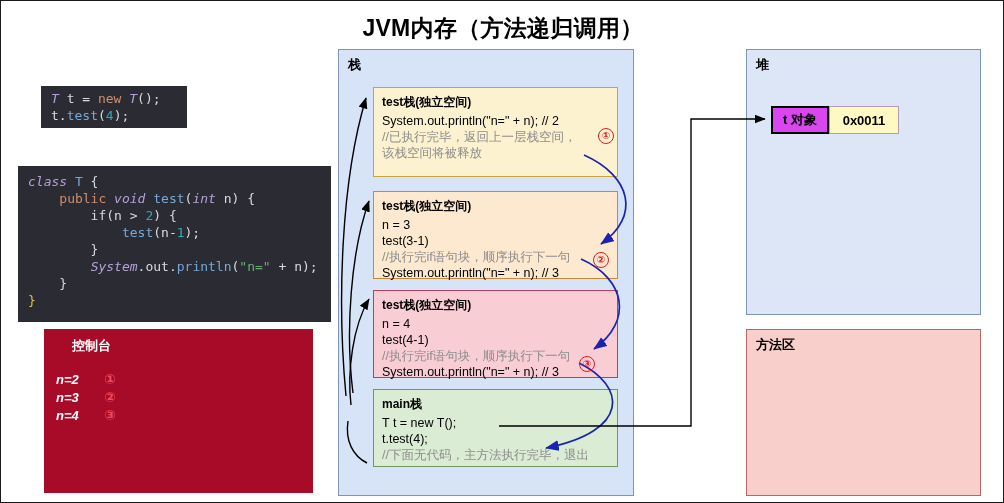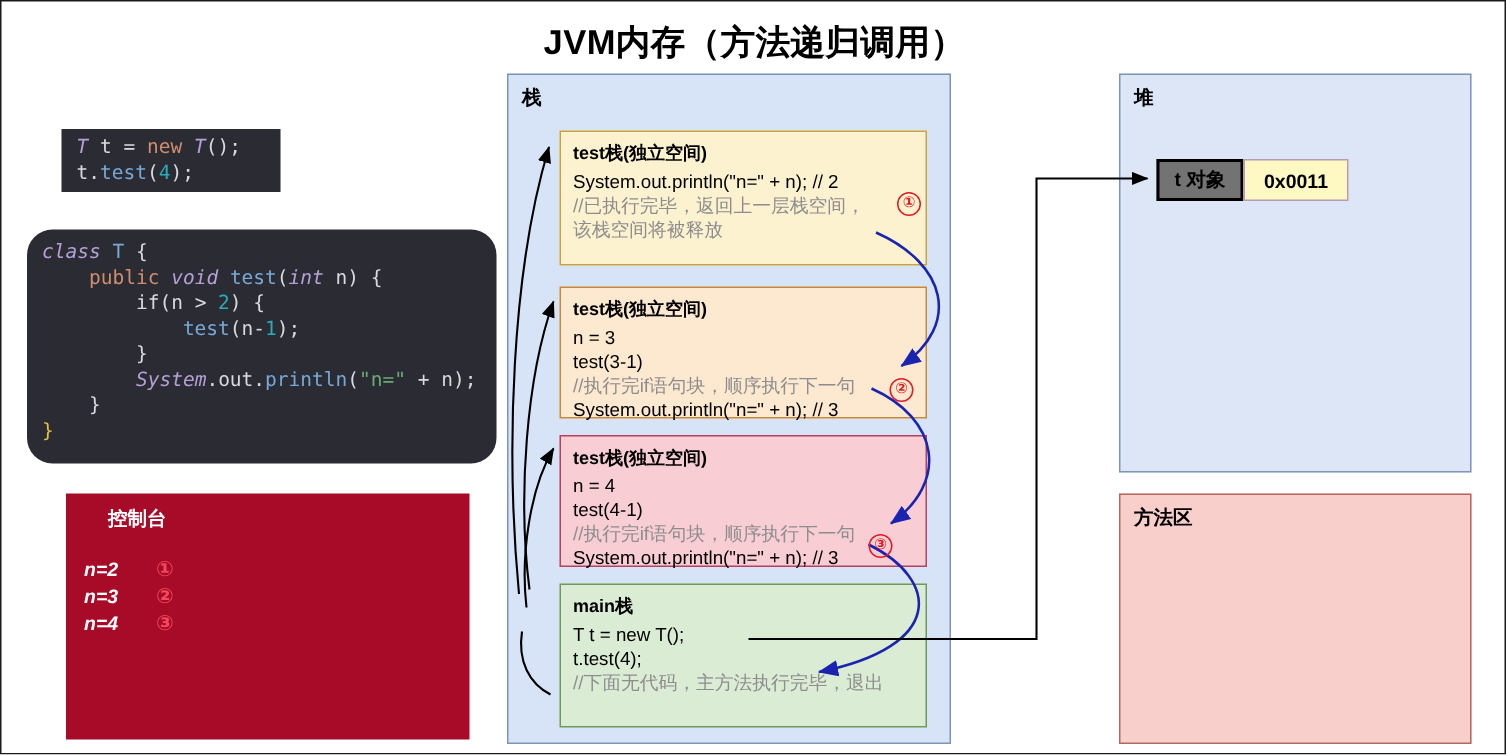--- a/index.html
+++ b/index.html
@@ -40,24 +40,23 @@
     line-height: 17px;
     box-sizing: border-box;
     white-space: pre;
   }
   #editor-small {
     left: 40px; top: 85px;
     width: 146px; height: 42px;
     padding: 4px 8px 4px 10px;
   }
   #editor-main {
-    left: 17px; top: 152px;
+    left: 17px; top: 165px;
     width: 313px; height: 156px;
     padding: 7px 8px 4px 10px;
-    border-radius: 17px;
   }
   .tk-kw      { color: #cf8e6d; }      
   .tk-type    { color: #b5a0d6; font-style: italic; }  
   .tk-plain   { color: #d9dadd; }
   .tk-fn      { color: #77a8d6; }      
   .tk-num     { color: #2aacb8; }      
   .tk-str     { color: #6aab73; }      
   .tk-op      { color: #d9dadd; }
   .tk-brace-y { color: #e2c044; }
   .tk-new     { color: #cf8e6d; }
@@ -166,34 +165,34 @@
     border: 1px solid #c8893c;
   }
   #frame-3 {
     left: 372px; top: 289px;
     width: 245px; height: 88px;
     background: #f8cdd4;
     border: 1px solid #b54060;
   }
   #frame-main {
     left: 372px; top: 388px;
-    width: 245px; height: 96px;
+    width: 245px; height: 78px;
     background: #dbecd4;
     border: 1px solid #6f9a5e;
   }
   .badge-abs {
     position: absolute;
   }
 
   
   #obj-name {
     position: absolute;
     left: 770px; top: 105px;
     width: 58px; height: 28px;
-    background: #737373;
+    background: #d946ef;
     border: 2px solid #000000;
     box-sizing: border-box;
     display: flex;
     align-items: center;
     justify-content: center;
     font-size: 13px;
     font-weight: bold;
     color: #000000;
   }
   #obj-addr {

